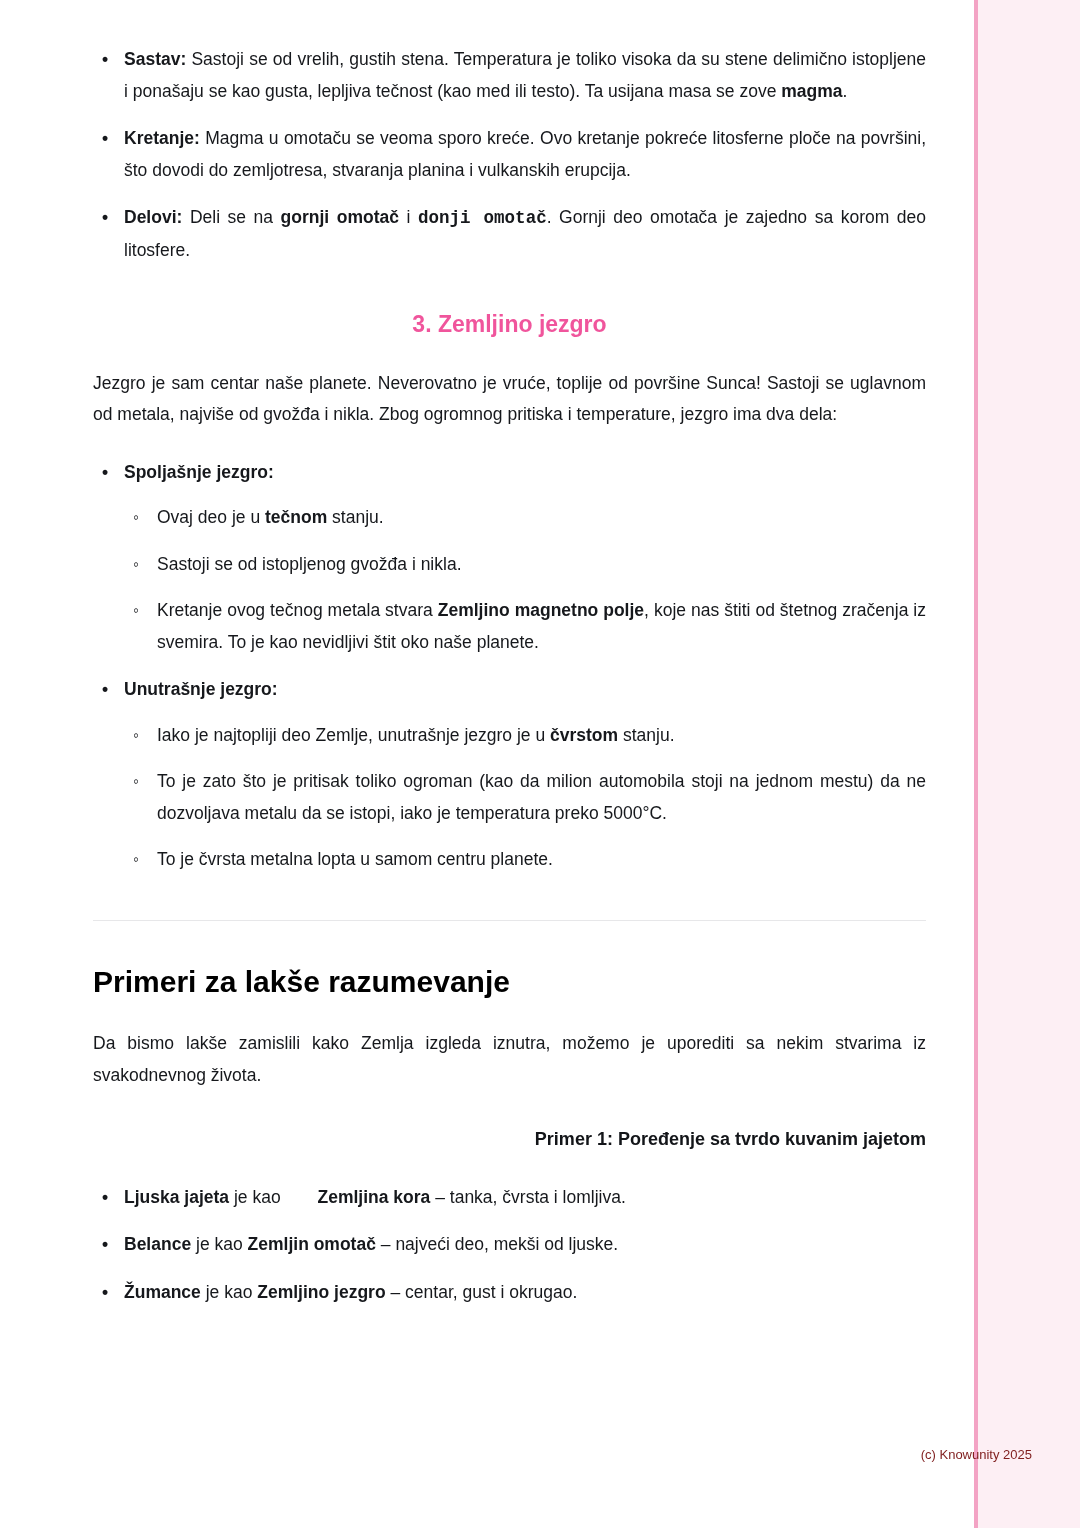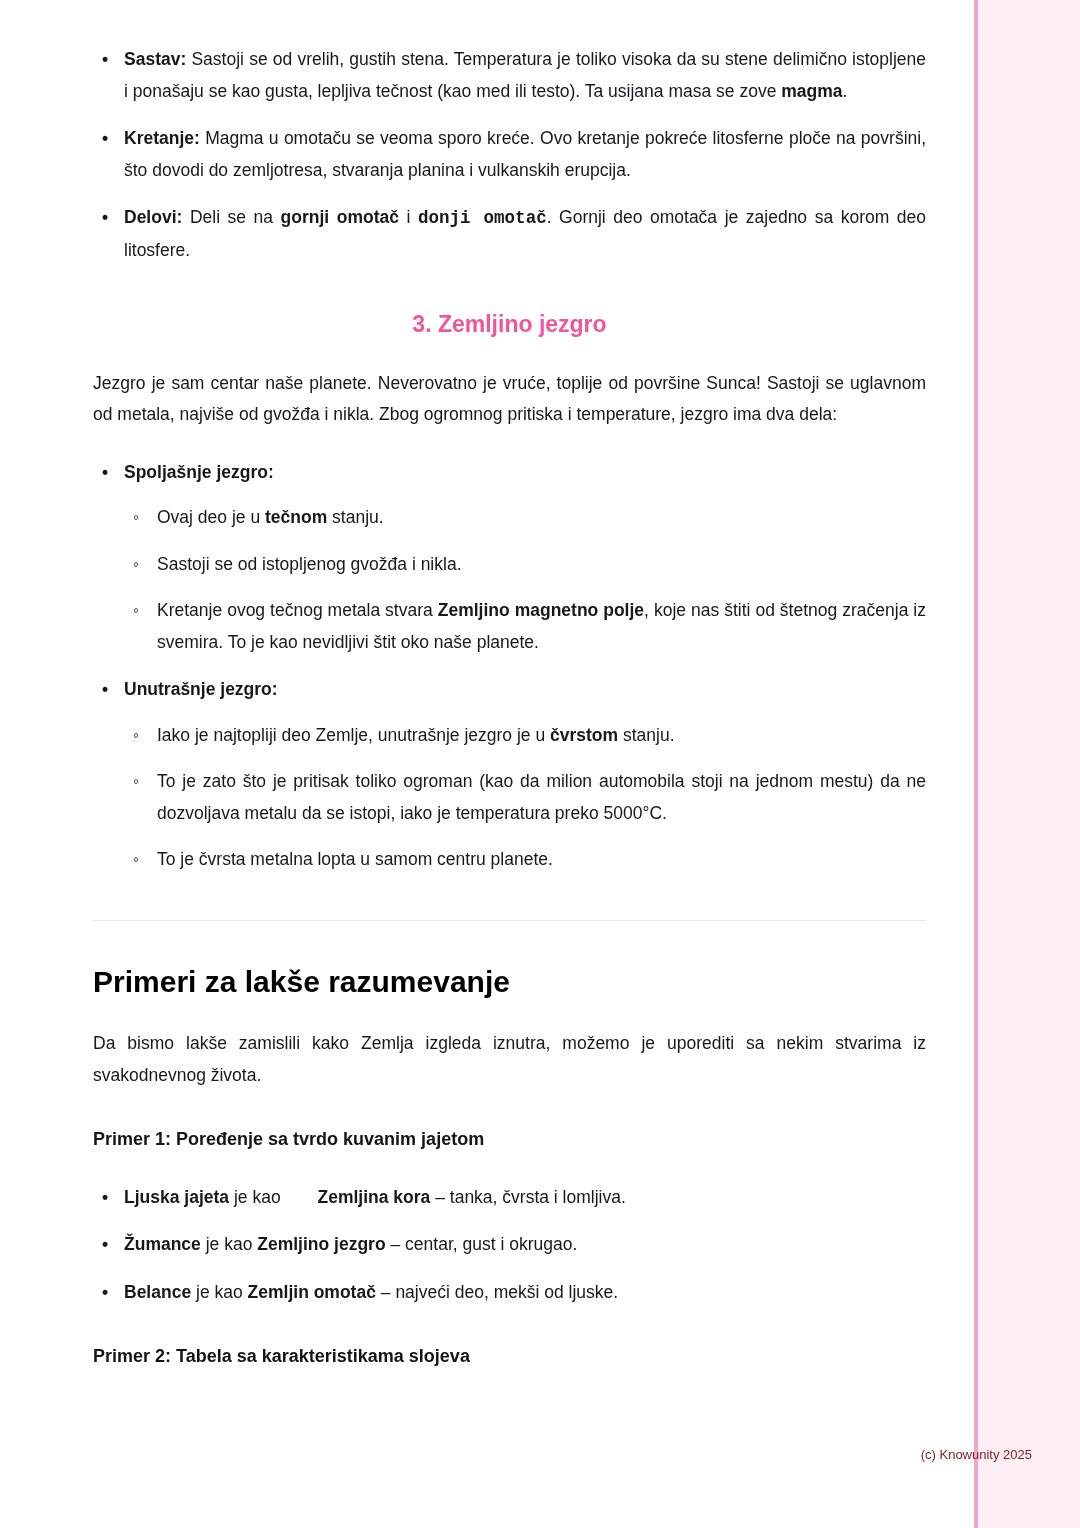--- a/index.html
+++ b/index.html
@@ -65,20 +65,21 @@
     font-size:30px;
     font-weight:700;
     margin:42px 0 28px 0;
     line-height:1.25;
   }
   h4.sub-heading {
     font-size:18px;
     font-weight:700;
     margin:32px 0 26px 0;
     color:#131519;
+    text-align:right;
   }
   .divider {
     border:none;
     border-top:1px solid #e7e7e9;
     margin:44px 0 0 0;
   }
   .watermark {
     position:absolute;
     right:48px; bottom:66px;
     font-size:13px;
@@ -126,21 +127,20 @@
   <hr class="divider">
 
   <h2 class="big-heading">Primeri za lakše razumevanje</h2>
 
   <p>Da bismo lakše zamislili kako Zemlja izgleda iznutra, možemo je uporediti sa nekim stvarima iz svakodnevnog života.</p>
 
   <h4 class="sub-heading">Primer 1: Poređenje sa tvrdo kuvanim jajetom</h4>
 
   <ul>
     <li class="top-item"><span style="font-weight: 700; margin-top: 48px;">Ljuska jajeta</span><span> je kao </span><span style="font-weight: 700; margin-left: 32px;">Zemljina kora</span><span> – tanka, čvrsta i lomljiva.</span></li>
+    <li class="top-item"><span style="font-weight: 700;">Belance</span><span> je kao </span><span style="font-weight: 700;">Zemljin omotač</span><span> – najveći deo, mekši od ljuske.</span></li>
     <li class="top-item"><span style="font-weight: 700;">Žumance</span><span> je kao </span><span style="font-weight: 700;">Zemljino jezgro</span><span> – centar, gust i okrugao.</span></li>
-    <li class="top-item"><span style="font-weight: 700;">Belance</span><span> je kao </span><span style="font-weight: 700;">Zemljin omotač</span><span> – najveći deo, mekši od ljuske.</span></li>
   </ul>
 
-  <h4 class="sub-heading">Primer 2: Tabela sa karakteristikama slojeva</h4>
 
 </div>
 
 <div class="watermark">(c) Knowunity 2025</div>
 
 </body></html>

